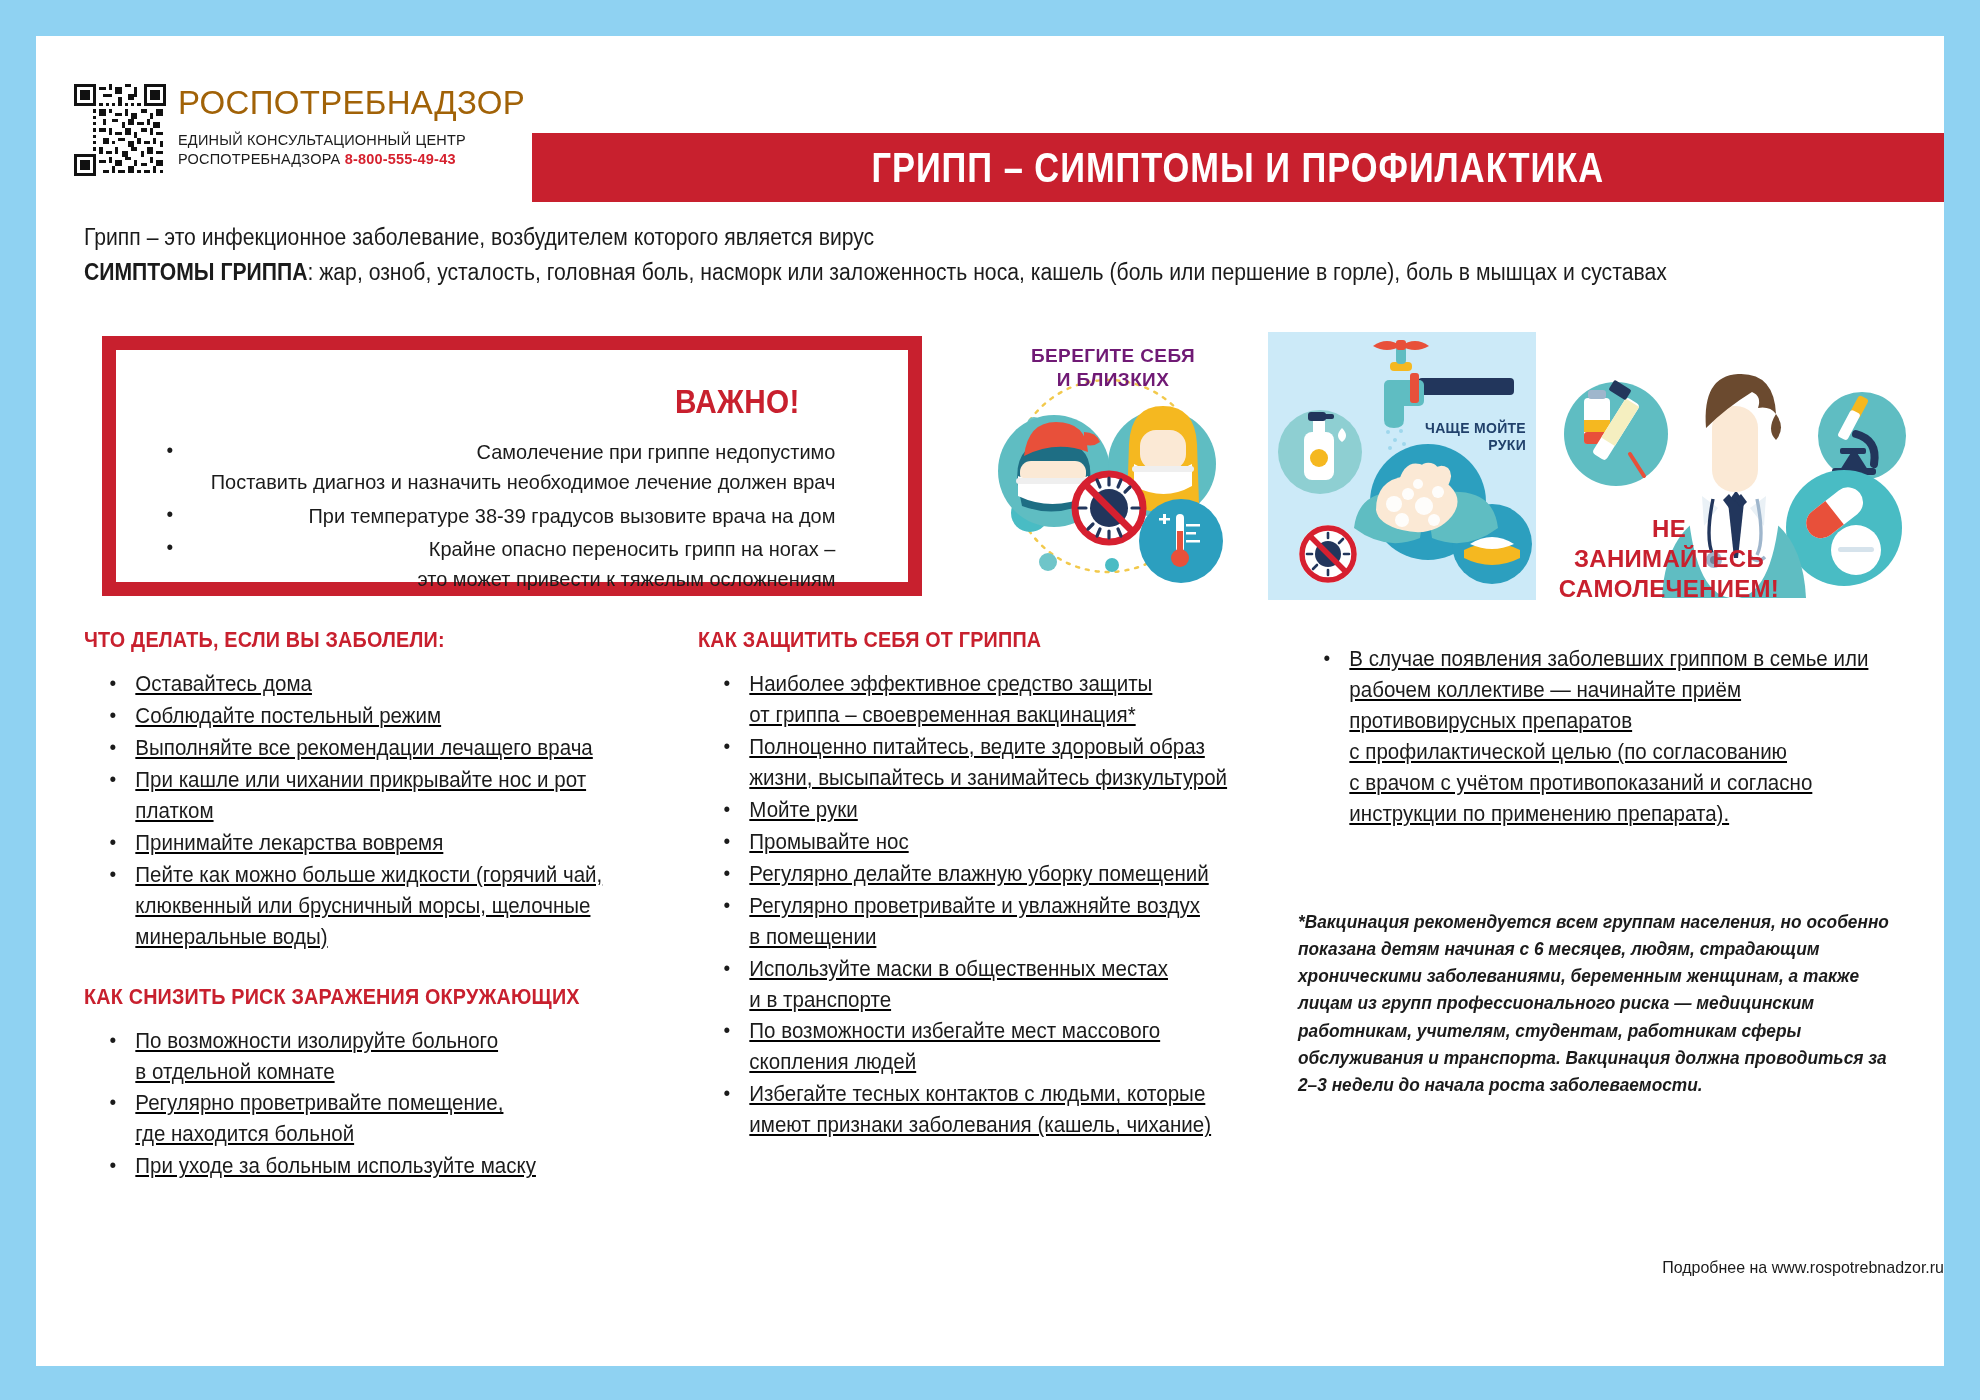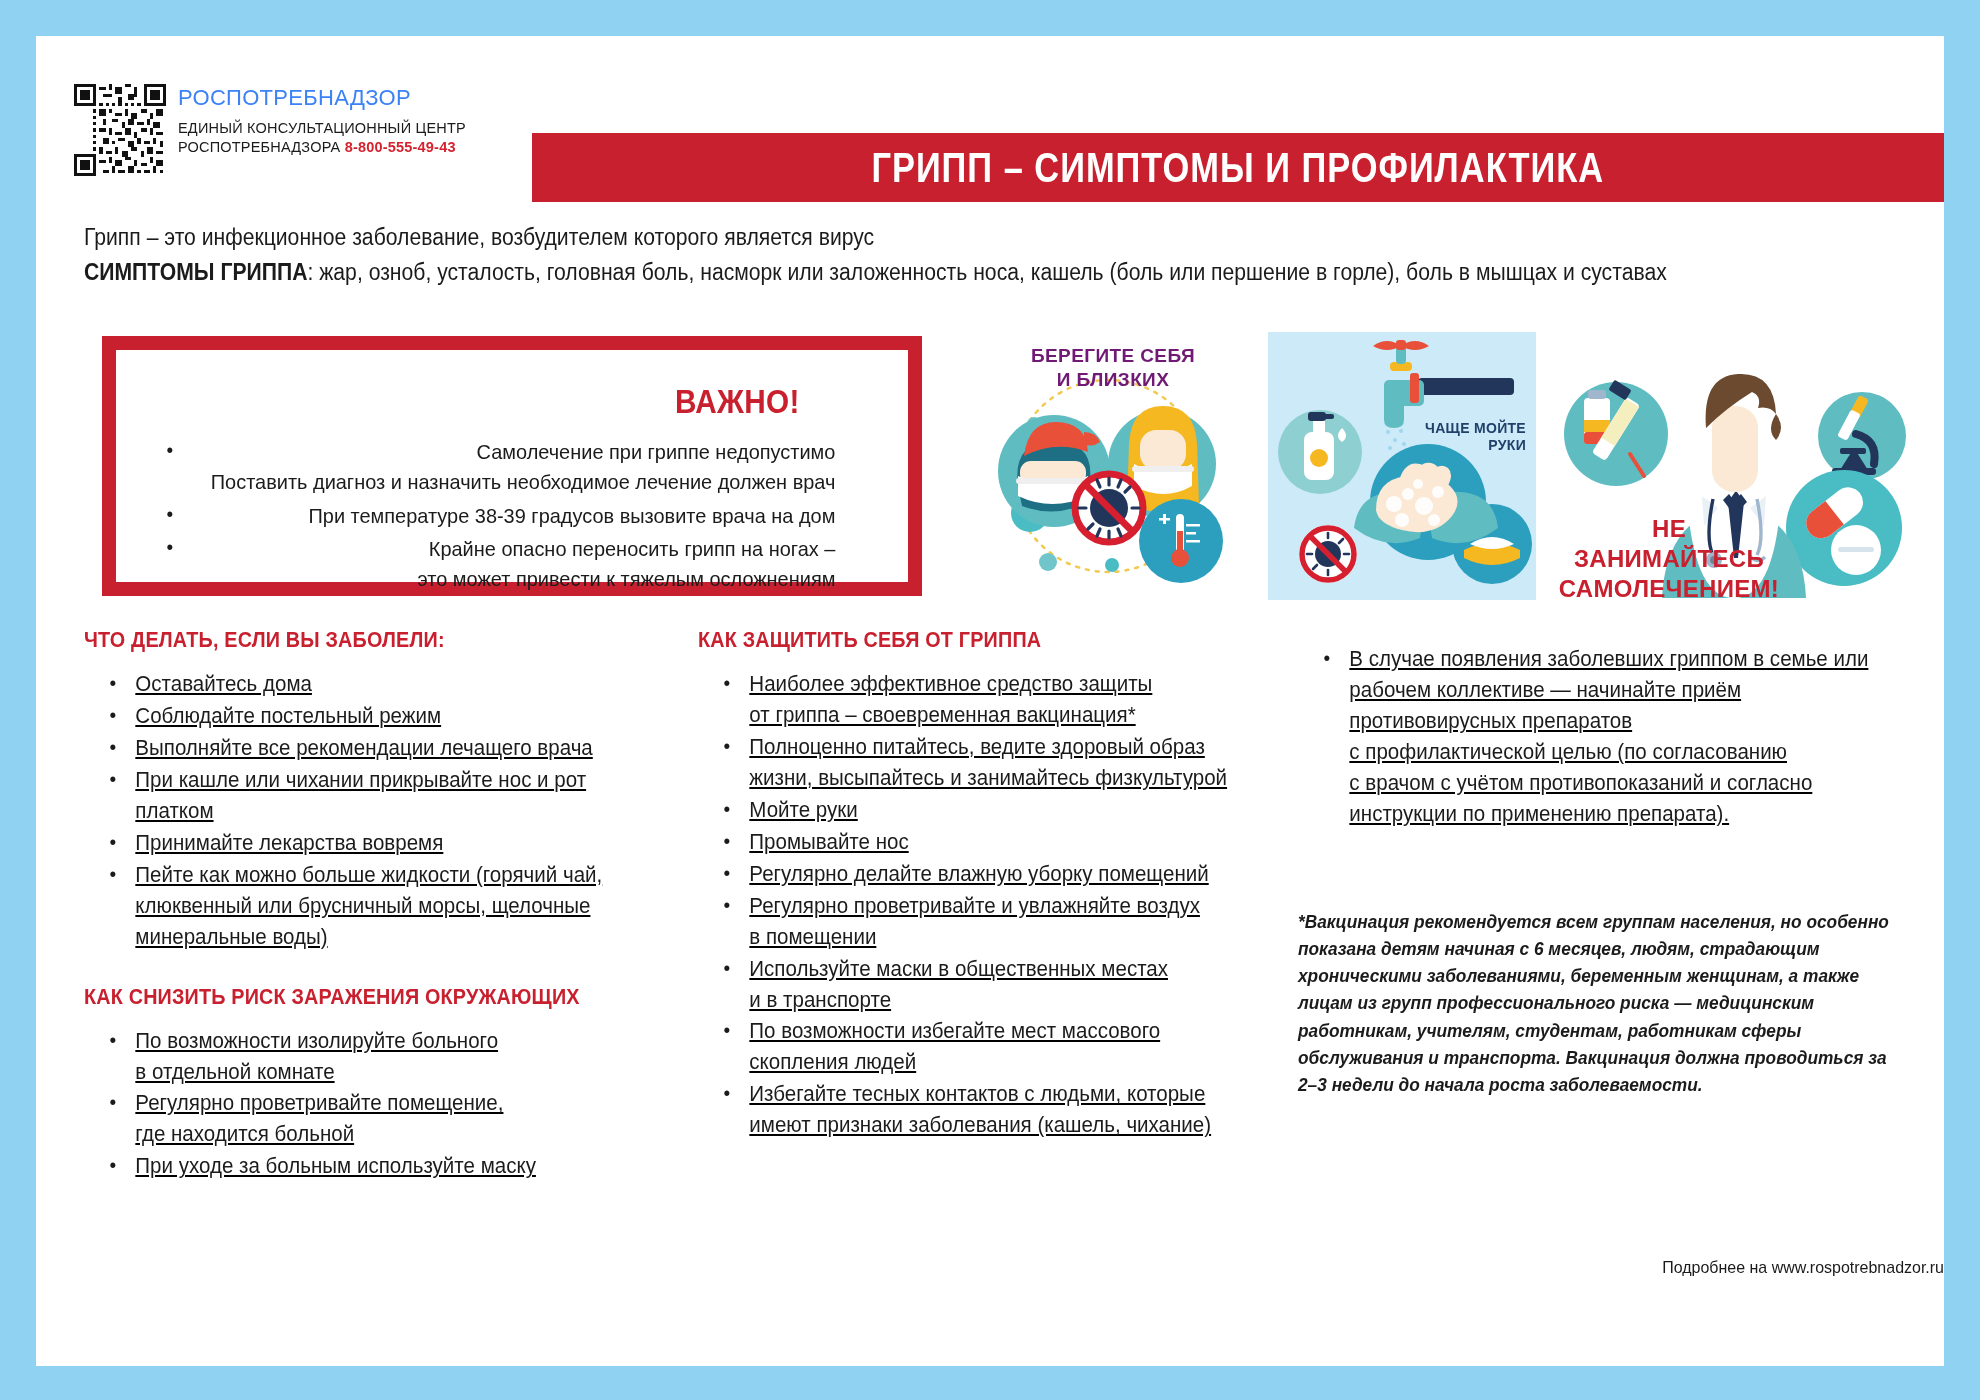--- a/index.html
+++ b/index.html
@@ -46,24 +46,24 @@
     left: 0; top: 0;
     width: 92px; height: 92px;
   }
   .qr svg { display: block; }
   .brand-text {
     position: absolute;
     left: 104px; top: 2px;
     width: 330px;
   }
   .brand-title {
-    font-size: 22px;
+    font-size: 33px;
     font-weight: 400;
     letter-spacing: 0.3px;
-    color: #3b82f6;
+    color: #a16207;
     line-height: 1.05;
     white-space: nowrap;
   }
   .brand-sub {
     margin-top: 10px;
     font-size: 14.5px;
     font-weight: 400;
     letter-spacing: 0.2px;
     color: #1b1b1b;
     line-height: 1.32;

